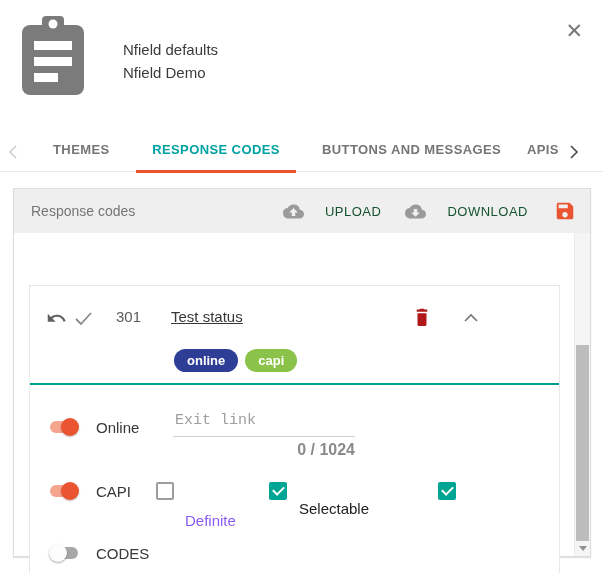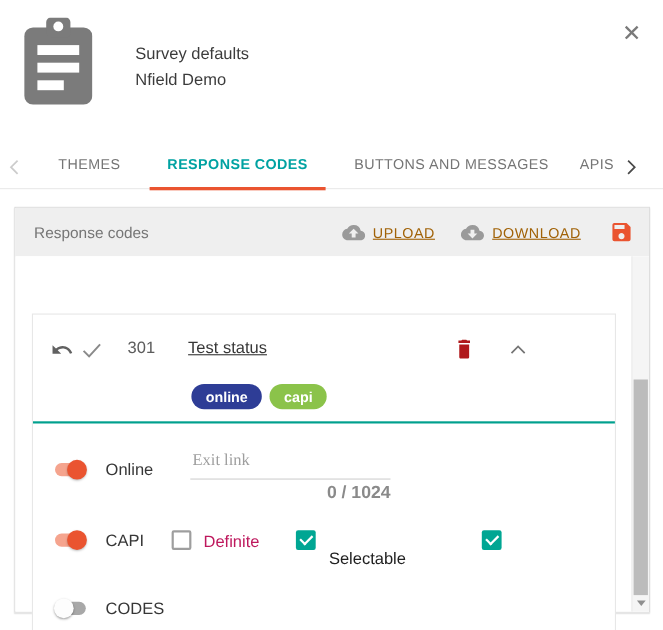--- a/index.html
+++ b/index.html
@@ -7,39 +7,39 @@
   body { font-family:"Liberation Sans","DejaVu Sans",sans-serif; }
   .dialog { position:relative; width:603px; height:573px; background:#fff; overflow:hidden; }
 
   
   .hdr-icon { position:absolute; left:22px; top:16px; }
   .hdr-titles { position:absolute; left:123px; top:38px; font-size:15px; color:#3b3b3b; line-height:23px; }
   .close-btn { position:absolute; right:20px; top:20px; font-size:21px; color:#7a7a7a; cursor:pointer; line-height:1; }
 
   
   .tabs { position:absolute; left:0; top:130px; width:603px; height:42px; border-bottom:1px solid #e9e9e9; }
-  .tab { position:absolute; top:12px; font-size:13px; letter-spacing:.4px; color:#757575; cursor:pointer; white-space:nowrap; }
+  .tab { position:absolute; top:12px; font-size:13px; letter-spacing:.4px; color:#757575; cursor:pointer; white-space:nowrap;font-weight:bold; }
   .tab.active { font-weight:bold; text-align:center; }
   .tab-underline { position:absolute; left:0; bottom:-16px; width:100%; height:3px; }
   .tab-themes { left:53px; }
   .tab-rc { left:136px; width:160px; }
   .tab-bam { left:322px; }
   .tab-apis { left:527px; }
   .tabs-arrow { position:absolute; top:14px; cursor:pointer; }
   .tabs-arrow.left { left:8px; }
   .tabs-arrow.right { left:569px; }
 
   
   .panel { position:absolute; left:13px; top:188px; width:578px; height:369px;
            border:1px solid #dedede; box-shadow:0 1px 1px rgba(0,0,0,.12); background:#fff; }
   .panel-hdr { display:flex; align-items:center; height:44px; background:#efefef;
                padding:0 14px 0 17px; }
   .panel-title { font-size:14px; color:#757575; margin-right:auto; }
-  .hdr-btn { display:flex; align-items:center; gap:7px; color:#a16207; font-size:13px;
-             letter-spacing:.5px; cursor:pointer; margin-left:24px;text-decoration:underline; }
+  .hdr-btn { display:flex; align-items:center; gap:21px; color:#14532d; font-size:13px;
+             letter-spacing:.5px; cursor:pointer; margin-left:24px; }
   .save-btn { margin-left:26px; cursor:pointer; display:flex; }
   .panel-body { position:relative; width:100%; height:323px; background:#fff; }
 
   
   .scrollbar { position:absolute; right:0; top:0; bottom:0; width:16px; background:#f5f5f5;
                border-left:1px solid #ebebeb; }
   .scroll-thumb { position:absolute; left:1px; right:1px; top:112px; height:196px; background:#bcbcbc; cursor:pointer; }
   .scroll-down { position:absolute; left:4px; bottom:5px; width:0; height:0; cursor:pointer;
                  border-left:4px solid transparent; border-right:4px solid transparent; border-top:5px solid #8f8f8f; }
 
@@ -65,50 +65,50 @@
   .toggle .track { position:absolute; left:1px; top:3px; width:28px; height:12px; border-radius:6px; background:#a8a8a8; }
   .toggle .knob { position:absolute; left:0; top:0; width:18px; height:18px; border-radius:50%;
                   background:#fdfdfd; box-shadow:0 1px 2px rgba(0,0,0,.35); }
   .toggle.on .track { background:#f5a48e; }
   .toggle.on .knob { left:12px; background:#ea5430; box-shadow:0 1px 2px rgba(0,0,0,.25); }
 
   
   .exit-field { position:absolute; left:143px; top:124px; width:182px; }
   .exit-field input { width:100%; border:none; border-bottom:1px solid #cfcfcf; outline:none;
                       font-size:15px; color:#373737; padding:0 0 7px 2px; background:transparent;
-                      font-family:Liberation Serif, serif; }
+                      font-family:Liberation Mono, monospace; }
   .exit-field input::placeholder { color:#9e9e9e; opacity:1; }
   .char-counter { text-align:right; font-size:16px; color:#8a8a8a; margin-top:4px;font-weight:bold; }
 
   
   .checkbox { position:absolute; width:18px; height:18px; border:2px solid #9e9e9e; border-radius:2px;
               background:#fff; cursor:pointer; }
   .checkbox.checked { border:none; background:#00a693; }
   .checkbox.checked::after { content:""; position:absolute; left:4px; top:4px; width:9px; height:5px;
               border-left:2px solid #fff; border-bottom:2px solid #fff; transform:rotate(-45deg); }
   .cb-label { position:absolute; font-size:15px; color:#212121; }
-  .cb-label.dim { color:#be185d; }
+  .cb-label.dim { color:#8b5cf6;margin-top:28px; }
 </style>
 </head>
 <body>
 
 <div class="dialog">
 
   <span class="hdr-icon">
     <svg width="62" height="80" viewBox="0 0 62 80">
       <rect x="0" y="9" width="62" height="70" rx="8" fill="#7b7b7b"></rect>
       <rect x="20" y="0" width="22" height="18" rx="4" fill="#7b7b7b"></rect>
       <circle cx="31" cy="8" r="4.5" fill="#fff"></circle>
       <rect x="12" y="25" width="38" height="9" fill="#fff"></rect>
       <rect x="12" y="41" width="38" height="9" fill="#fff"></rect>
       <rect x="12" y="57" width="24" height="9" fill="#fff"></rect>
     </svg>
   </span>
   <div class="hdr-titles">
-    <div>Survey defaults</div>
+    <div>Nfield defaults</div>
     <div>Nfield Demo</div>
   </div>
   <span class="close-btn">✕</span>
 
   <div class="tabs">
     <span class="tabs-arrow left">
       <svg width="10" height="16" viewBox="0 0 10 16">
           <polyline points="8,2 2,8 8,14" stroke="#cccccc" stroke-width="1.6" fill="none"></polyline>
         </svg>
     </span>

